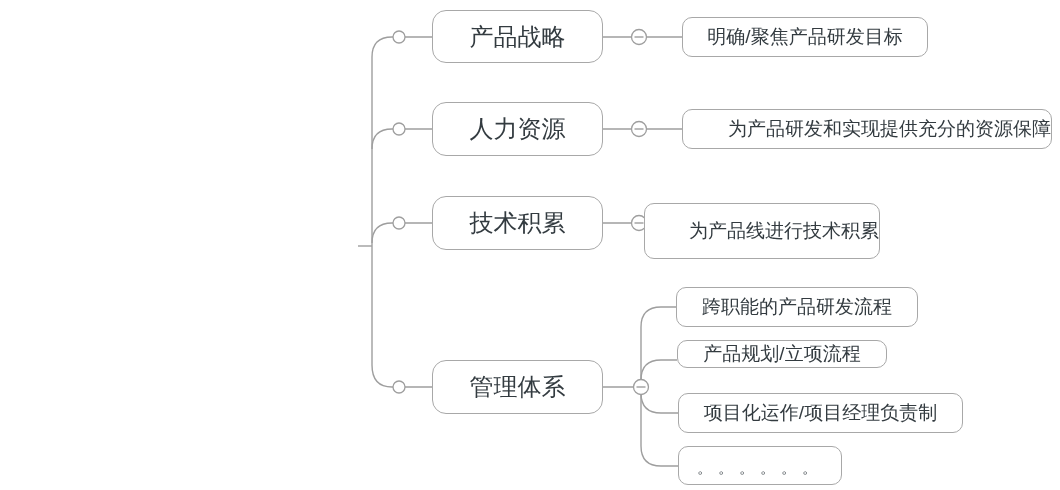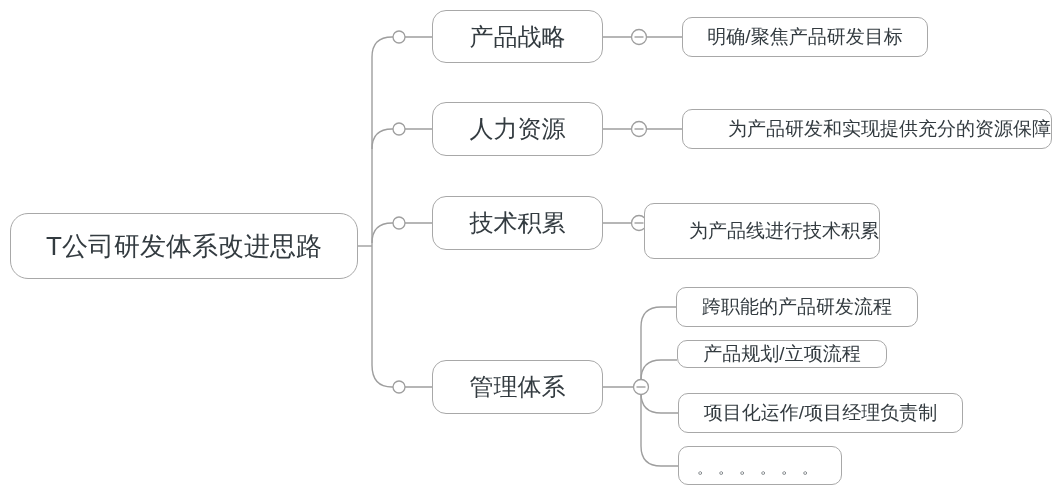--- a/index.html
+++ b/index.html
@@ -76,23 +76,20 @@
     <g>
       <circle cx="639" cy="223" r="7.5"></circle>
       <line x1="634.5" y1="223" x2="643.5" y2="223"></line>
     </g>
     <g>
       <circle cx="641" cy="387" r="7.5"></circle>
       <line x1="636.5" y1="387" x2="645.5" y2="387"></line>
     </g>
   </svg>
 
-  <div class="node root" style="left:10px;top:213px;width:348px;height:66px;">
-    <span>T公司研发体系改进思路</span>
-  </div>
 
   <div class="node branch" style="left:432px;top:10px;width:171px;height:53px;">
     <span>产品战略</span>
   </div>
   <div class="node branch" style="left:432px;top:102px;width:171px;height:54px;">
     <span>人力资源</span>
   </div>
   <div class="node branch" style="left:432px;top:196px;width:171px;height:54px;">
     <span>技术积累</span>
   </div>

